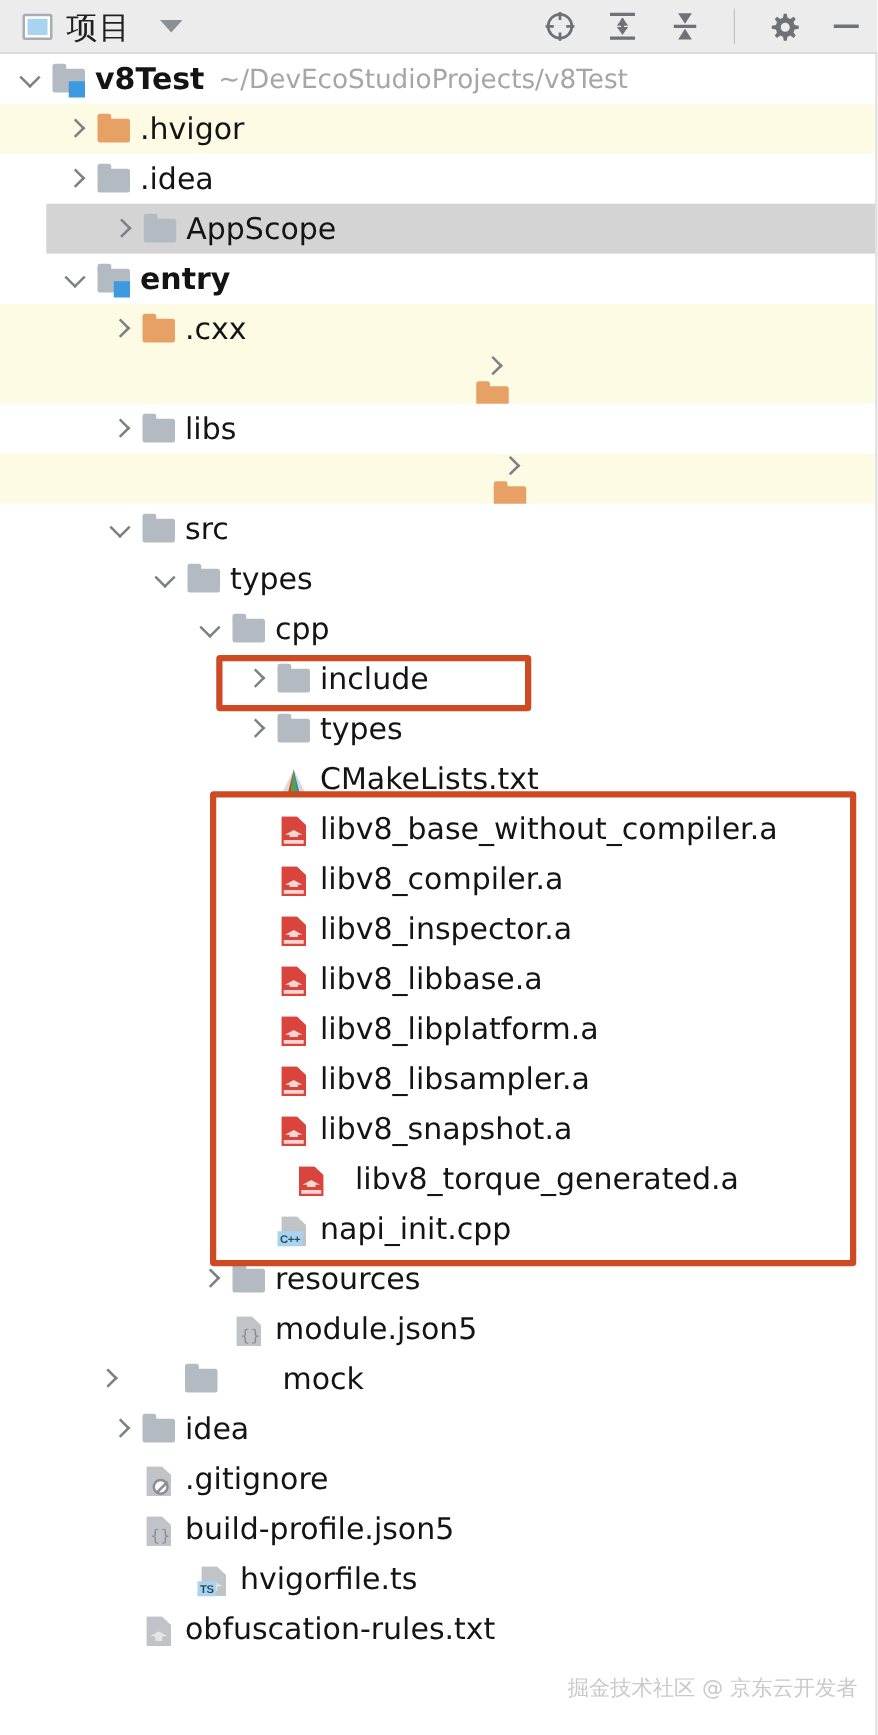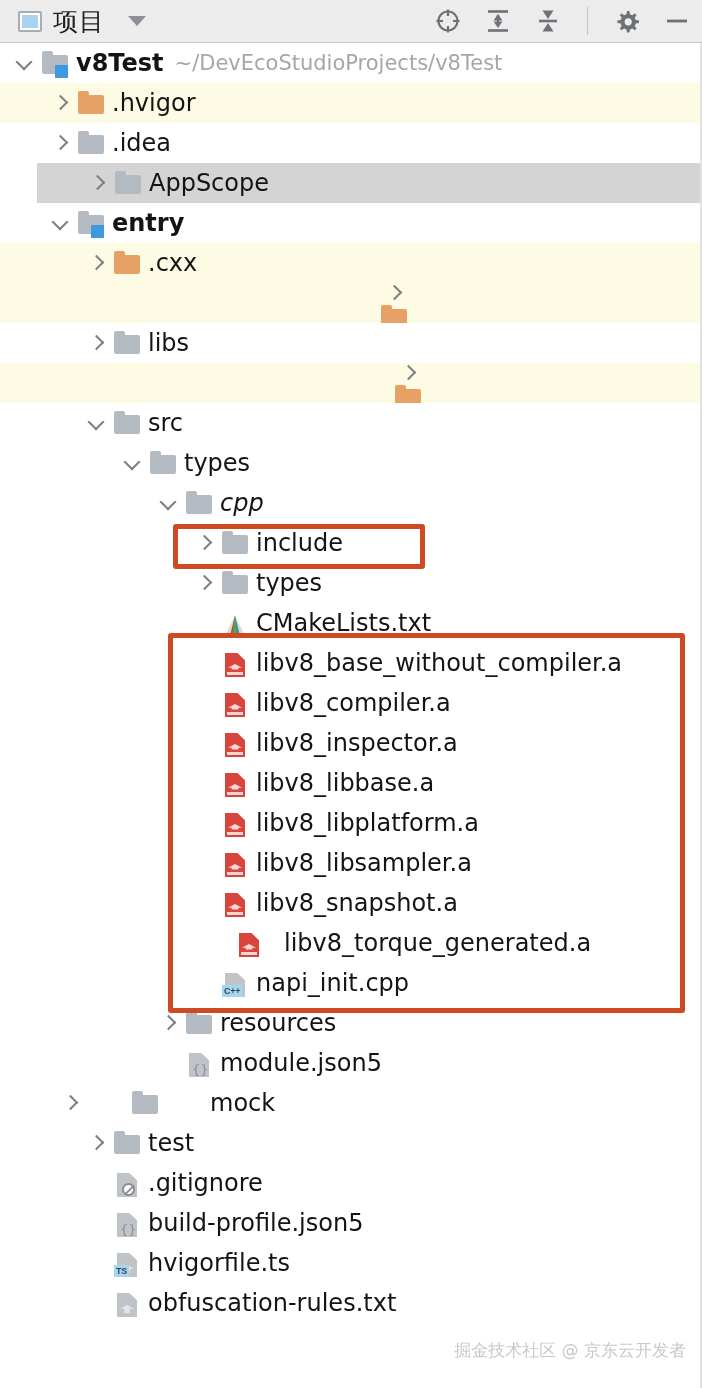--- a/index.html
+++ b/index.html
@@ -359,21 +359,21 @@
       </span>
       <span class="label">src</span>
     </div>
     <div class="row" style="padding-left: 122px;">
       <span class="arrow down"></span>
       <span class="icon-wrap">
         <span class="folder"></span>
       </span>
       <span class="label">types</span>
     </div>
-    <div class="row" style="padding-left: 158px; font-style: italic;">
+    <div class="row" style="padding-left: 158px;">
       <span class="arrow down"></span>
       <span class="icon-wrap">
         <span class="folder"></span>
       </span>
       <span class="label">cpp</span>
     </div>
     <div class="row" style="padding-left: 194px;">
       <span class="arrow right"></span>
       <span class="icon-wrap">
         <span class="folder"></span>
@@ -471,51 +471,51 @@
       <span class="label">resources</span>
     </div>
     <div class="row" style="padding-left: 158px;">
       <span class="arrow none"></span>
       <span class="icon-wrap">
         <span class="file"></span>
         <span class="json-badge">{}</span>
       </span>
       <span class="label">module.json5</span>
     </div>
-    <div class="row" style="padding-left: 60px; gap: 44px;">
+    <div class="row" style="padding-left: 76px; gap: 44px;">
       <span class="arrow right"></span>
       <span class="icon-wrap">
         <span class="folder"></span>
       </span>
       <span class="label">mock</span>
     </div>
     <div class="row" style="padding-left: 86px;">
       <span class="arrow right"></span>
       <span class="icon-wrap">
         <span class="folder"></span>
       </span>
-      <span class="label">test</span>
+      <span class="label">idea</span>
     </div>
     <div class="row" style="padding-left: 86px;">
       <span class="arrow none"></span>
       <span class="icon-wrap">
         <span class="file"></span>
         <span class="ban-badge"></span>
       </span>
       <span class="label">.gitignore</span>
     </div>
     <div class="row" style="padding-left: 86px;">
       <span class="arrow none"></span>
       <span class="icon-wrap">
         <span class="file"></span>
         <span class="json-badge">{}</span>
       </span>
       <span class="label">build-profile.json5</span>
     </div>
-    <div class="row" style="padding-left: 86px;">
+    <div class="row" style="padding-left: 86px; margin-left: 44px;">
       <span class="arrow none"></span>
       <span class="icon-wrap">
         <span class="file gray"></span>
         <span class="lang-badge">TS</span>
       </span>
       <span class="label">hvigorfile.ts</span>
     </div>
     <div class="row" style="padding-left: 86px;">
       <span class="arrow none"></span>
       <span class="icon-wrap">

